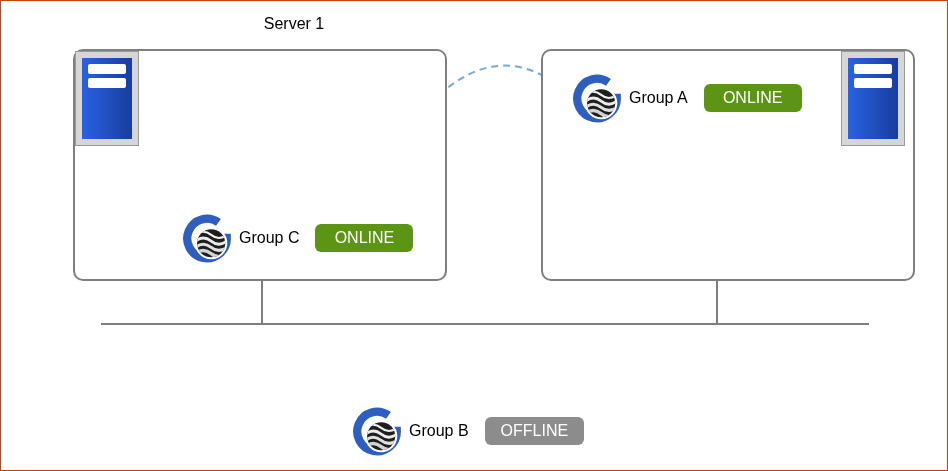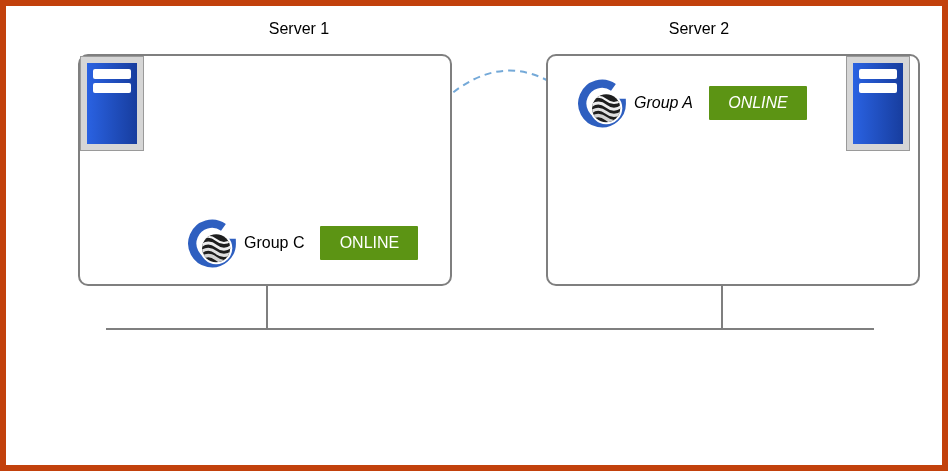--- a/index.html
+++ b/index.html
@@ -10,21 +10,21 @@
     --failover-arrow:#74a9d8;
   }
   body{
     font-family:"Liberation Sans", sans-serif;
     background:#ffffff;
     color:#1a1a1a;
   }
   .frame{
     position:relative;
     width:948px; height:471px;
-    border:6px solid #c2410c;
+    border:1px solid #c2410c;
     background:#ffffff;
     overflow:hidden;
   }
   .title{
     position:absolute;
     font-size:16px;
     text-align:center;
     color:#000;
   }
   .title.s1{ left:140px; top:14px; width:306px; }
@@ -52,41 +52,41 @@
     top:50px;
   }
   .tower.t1{ left:74px; }
   .tower.t2{ left:840px; }
   .group-row{
     position:absolute;
     display:flex;
     align-items:center;
     height:52px;
   }
-  .group-row.row-a{ left:570px; top:71px;font-style:italic; }
+  .group-row.row-a{ left:570px; top:71px; }
   .group-row.row-c{ left:180px; top:211px; }
   .group-row.row-b{ left:350px; top:404px; }
   .glogo{
     width:52px; height:52px;
     flex:0 0 auto;
   }
   .group-name{
     font-size:16px;
     color:#000;
     margin:0 16px 0 6px;
     white-space:nowrap;
   }
   .badge{
     display:inline-flex;
     align-items:center;
     justify-content:center;
     min-width:98px;
-    height:34px;
+    height:28px;
     padding:12px 16px;
-    border-radius:1px;
+    border-radius:6px;
     color:#ffffff;
     font-size:16px;
     white-space:nowrap;
   }
   .badge.online{ background:var(--status-online,#5c9414); }
   .badge.offline{ background:var(--status-offline,#8c8c8c); }
   .vline{
     position:absolute;
     width:2px; height:43px;
     top:280px;
@@ -134,21 +134,20 @@
       <rect x="7" y="7" width="50" height="81" fill="url(#sym-server-grad)"></rect>
       <rect x="13" y="13" width="38" height="10" rx="2" fill="#ffffff"></rect>
       <rect x="13" y="27" width="38" height="10" rx="2" fill="#ffffff"></rect>
     </symbol>
   </defs>
 </svg>
 
 <div class="frame">
 
   <div class="title s1">Server 1</div>
-  <div class="title s2">Server 2</div>
 
   <svg class="failover-arc" width="135" height="60" viewBox="0 0 135 60">
     <defs>
       <marker id="arrow-head" markerWidth="10" markerHeight="10" refX="6.5" refY="4.5" orient="auto" markerUnits="userSpaceOnUse">
         <path d="M0 0.5 L7 4.5 L0 8.5" fill="none" stroke="#74a9d8" stroke-width="1.8"></path>
       </marker>
     </defs>
     <path d="M6 52 Q64 0 122 40" fill="none" style="stroke:var(--failover-arrow,#74a9d8)" stroke-width="2" stroke-dasharray="7 5" marker-end="url(#arrow-head)"></path>
   </svg>
 
@@ -175,14 +174,21 @@
         <use href="#sym-group-logo"></use>
       </svg>
     <span class="group-name">Group C</span>
     <span class="badge online">ONLINE</span>
   </div>
 
   <div class="vline v1"></div>
   <div class="vline v2"></div>
   <div class="hline"></div>
 
+  <div class="group-row row-b">
+    <svg class="glogo">
+        <use href="#sym-group-logo"></use>
+      </svg>
+    <span class="group-name">Group B</span>
+    <span class="badge offline">OFFLINE</span>
+  </div>
 
 </div>
 
 </body></html>

